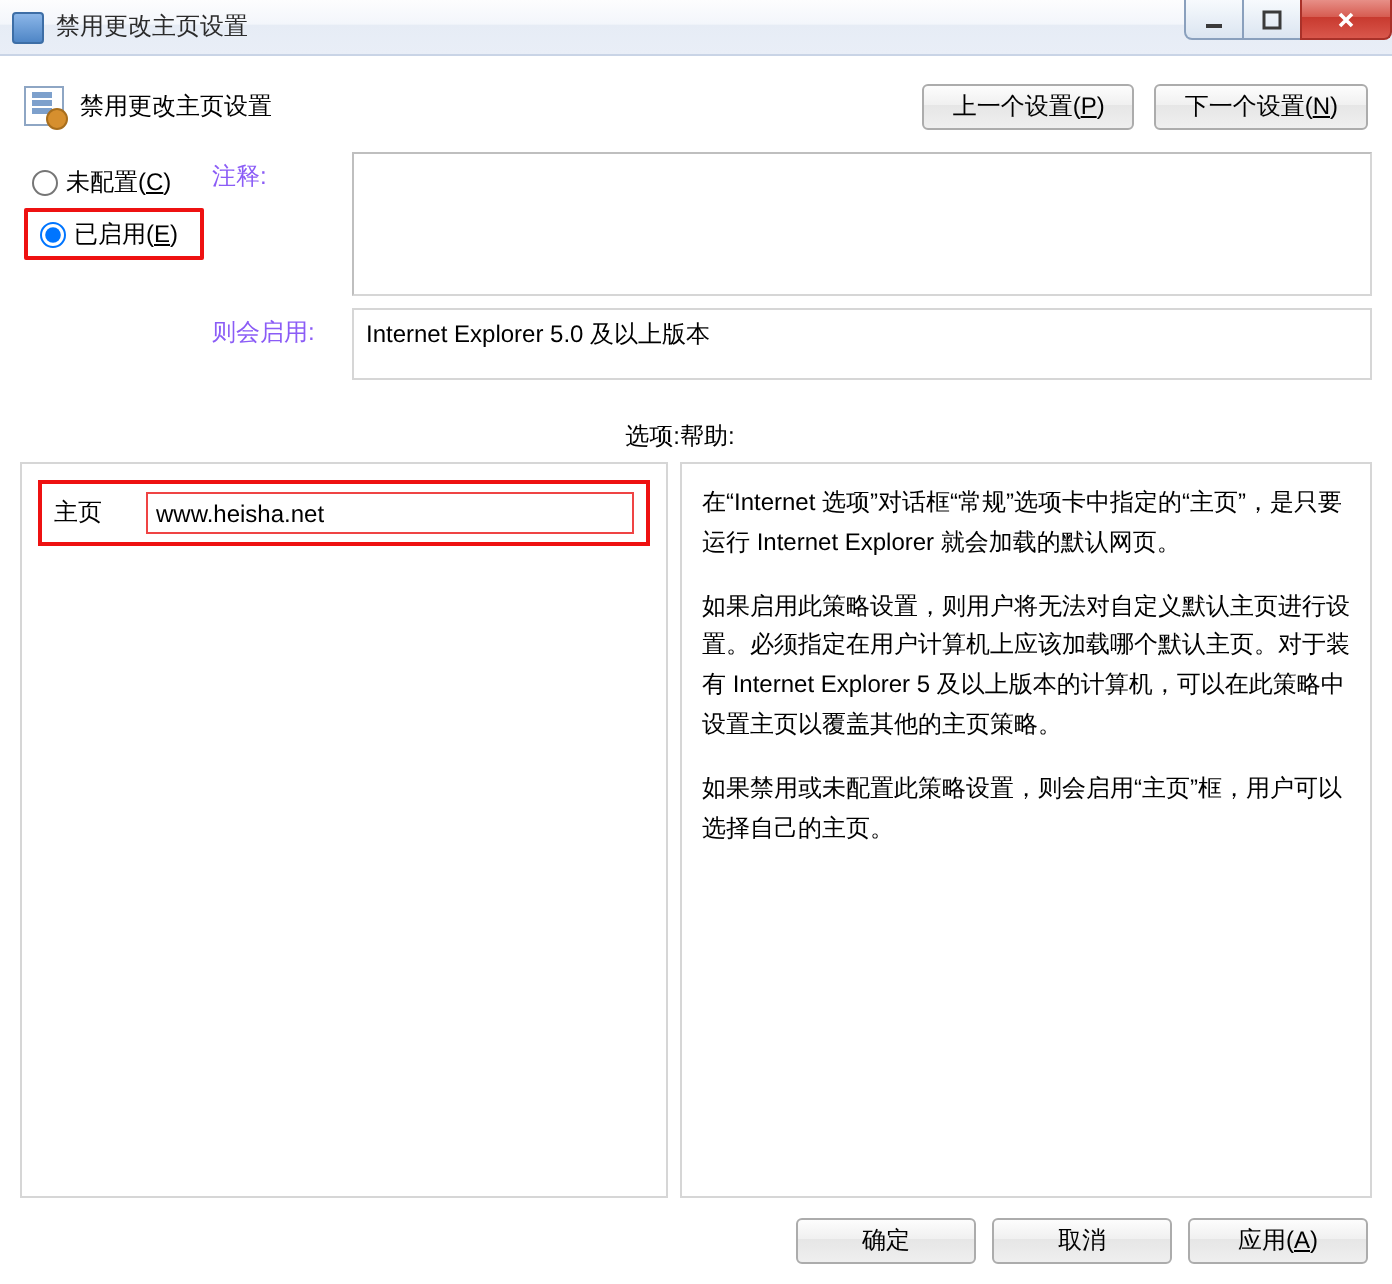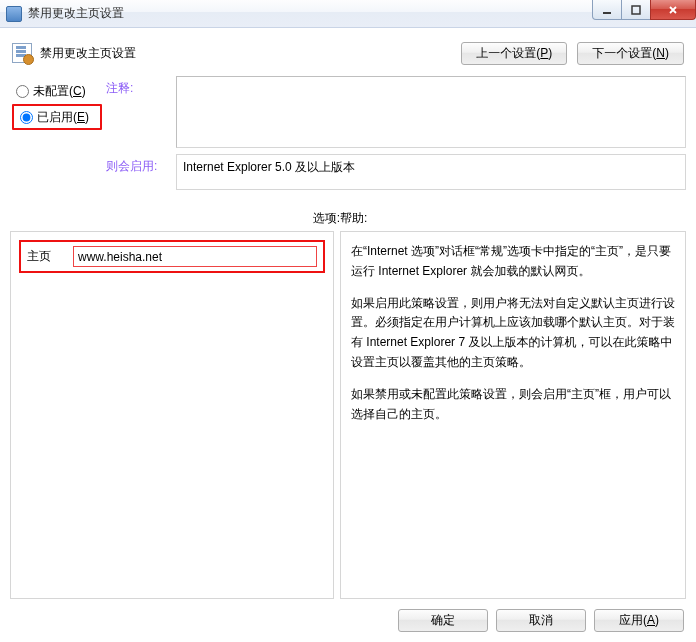--- a/index.html
+++ b/index.html
@@ -278,21 +278,21 @@
 
   <div class="two-panels">
     <div class="panel-box panel-left">
       <div class="homepage-row">
         <span>主页</span>
         <input class="homepage-input" type="text" value="www.heisha.net" style="">
       </div>
     </div>
     <div class="panel-box panel-right">
       <p>在“Internet 选项”对话框“常规”选项卡中指定的“主页”，是只要运行 Internet Explorer 就会加载的默认网页。</p>
-      <p>如果启用此策略设置，则用户将无法对自定义默认主页进行设置。必须指定在用户计算机上应该加载哪个默认主页。对于装有 Internet Explorer 7 及以上版本的计算机，可以在此策略中设置主页以覆盖其他的主页策略。</p>
+      <p>如果启用此策略设置，则用户将无法对自定义默认主页进行设置。必须指定在用户计算机上应该加载哪个默认主页。对于装有 Internet Explorer 5 及以上版本的计算机，可以在此策略中设置主页以覆盖其他的主页策略。</p>
       <p>如果禁用或未配置此策略设置，则会启用“主页”框，用户可以选择自己的主页。</p>
     </div>
   </div>
 
   <div class="footer">
     <button class="wbtn">确定</button>
     <button class="wbtn">取消</button>
     <button class="wbtn"><span>应用(<u>A</u>)</span></button>
   </div>
 

